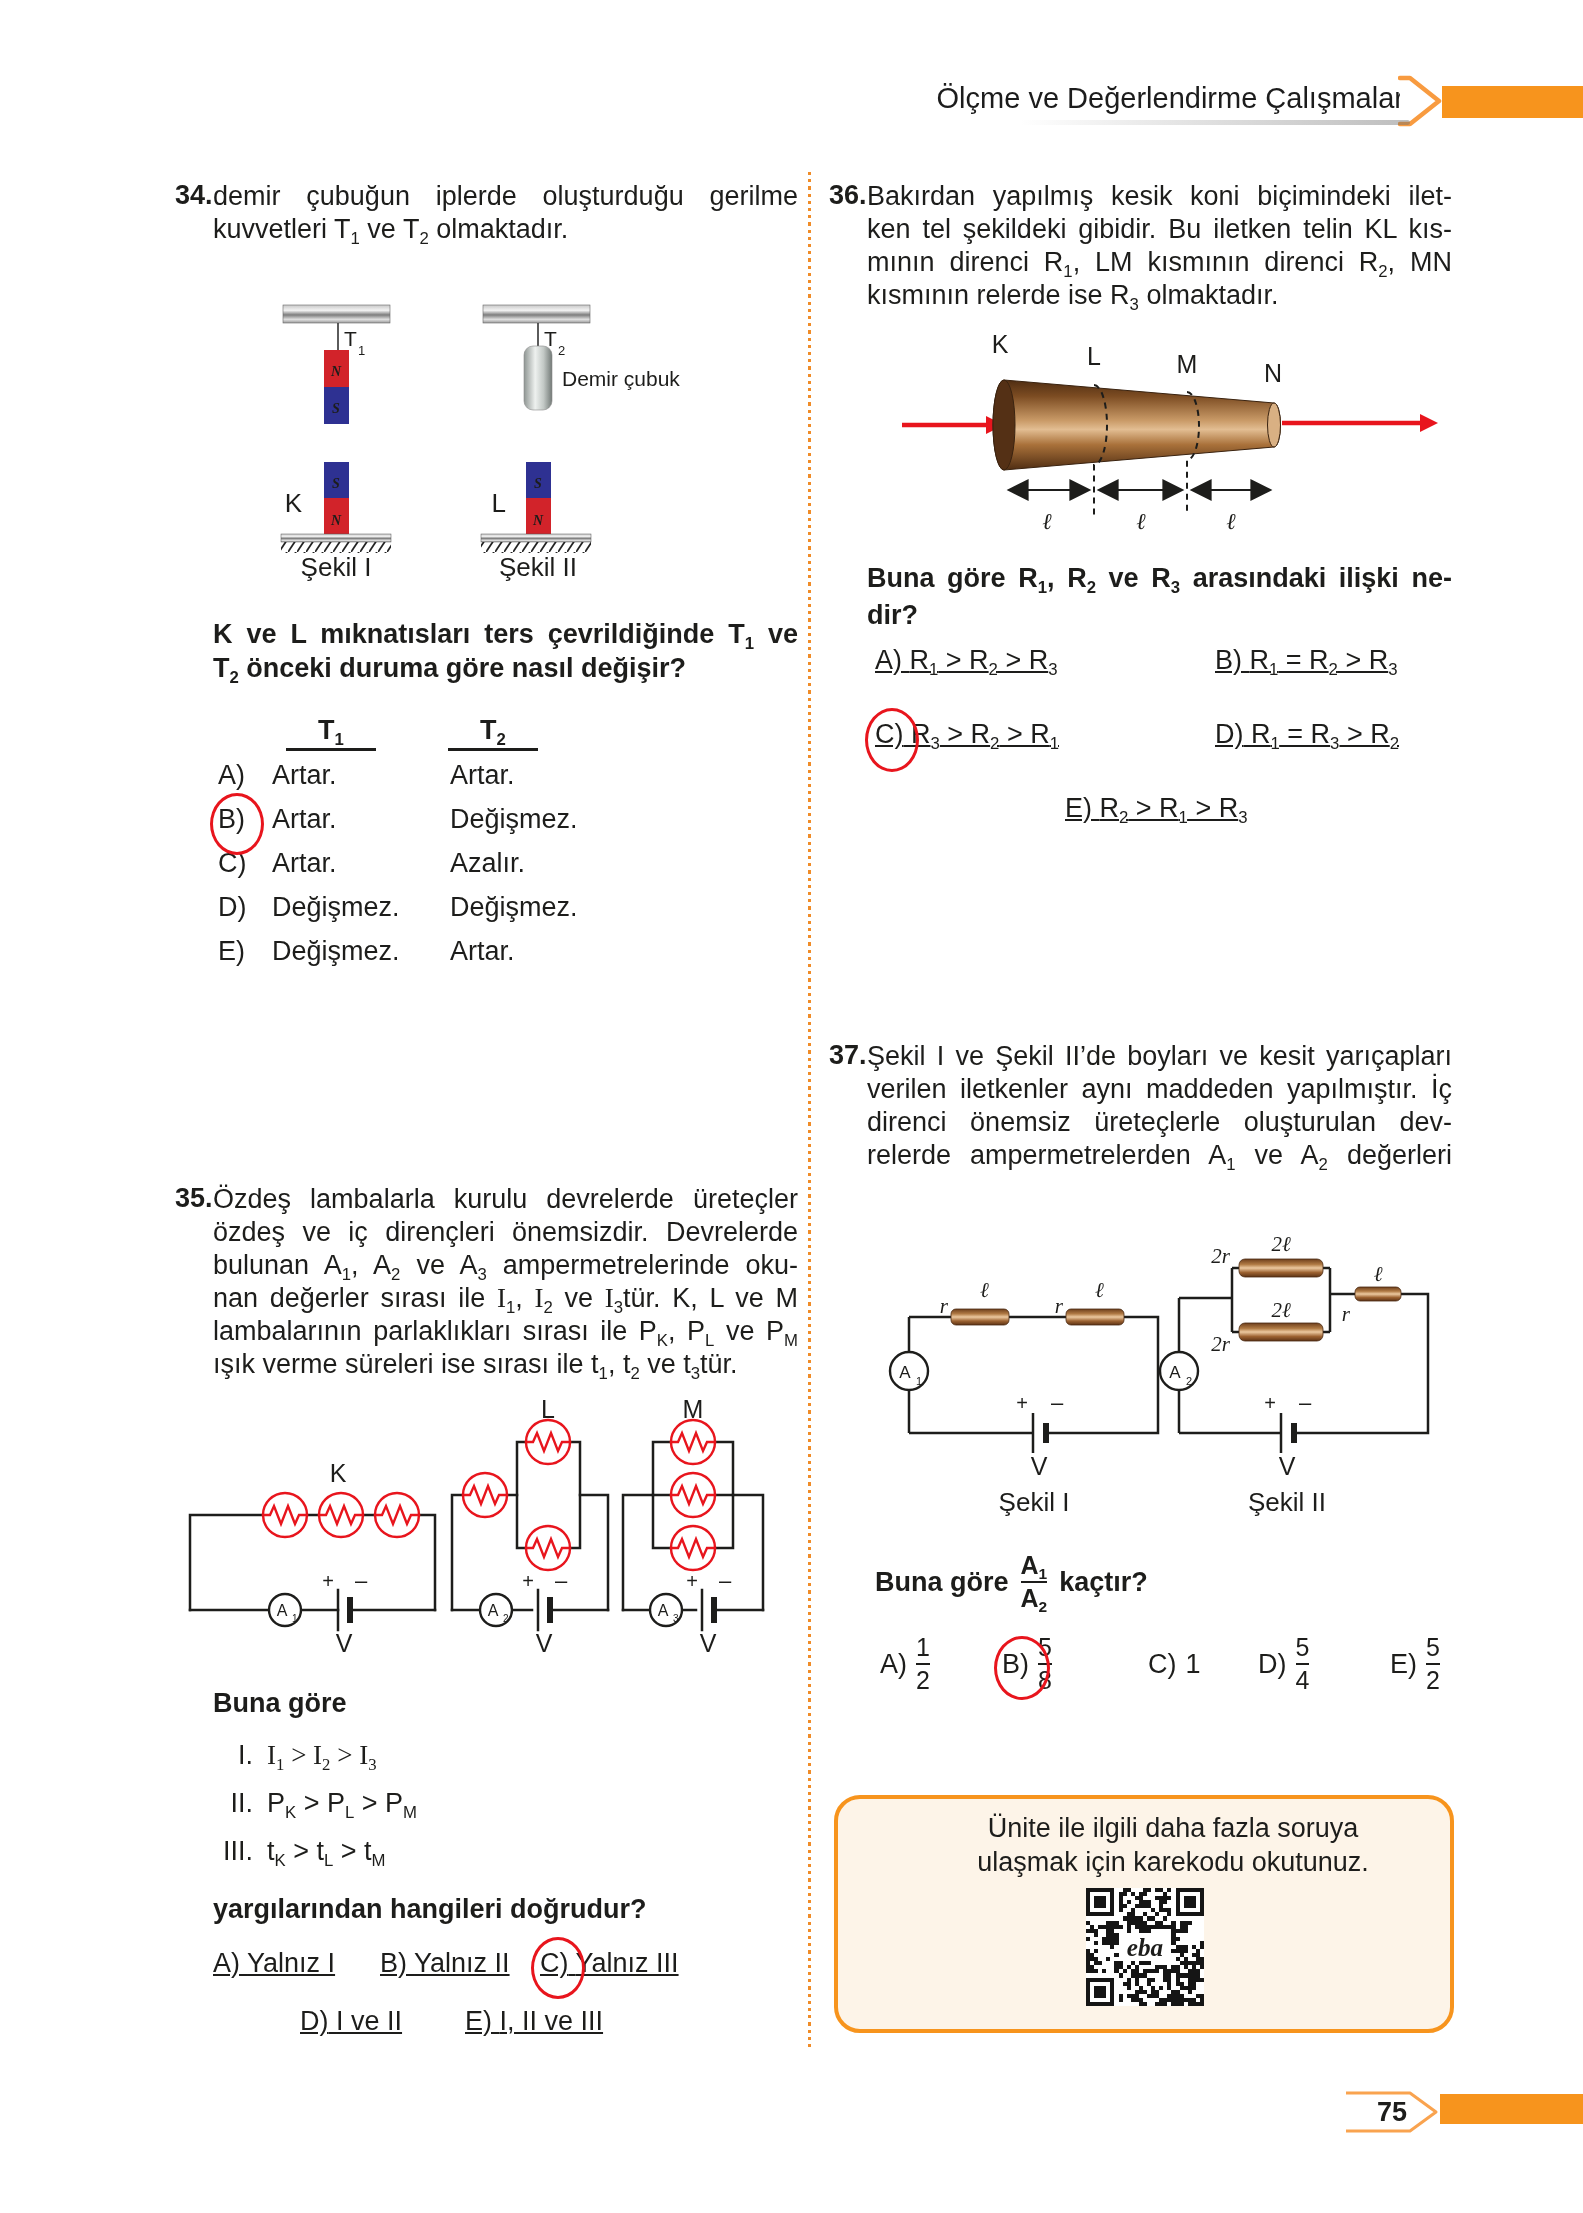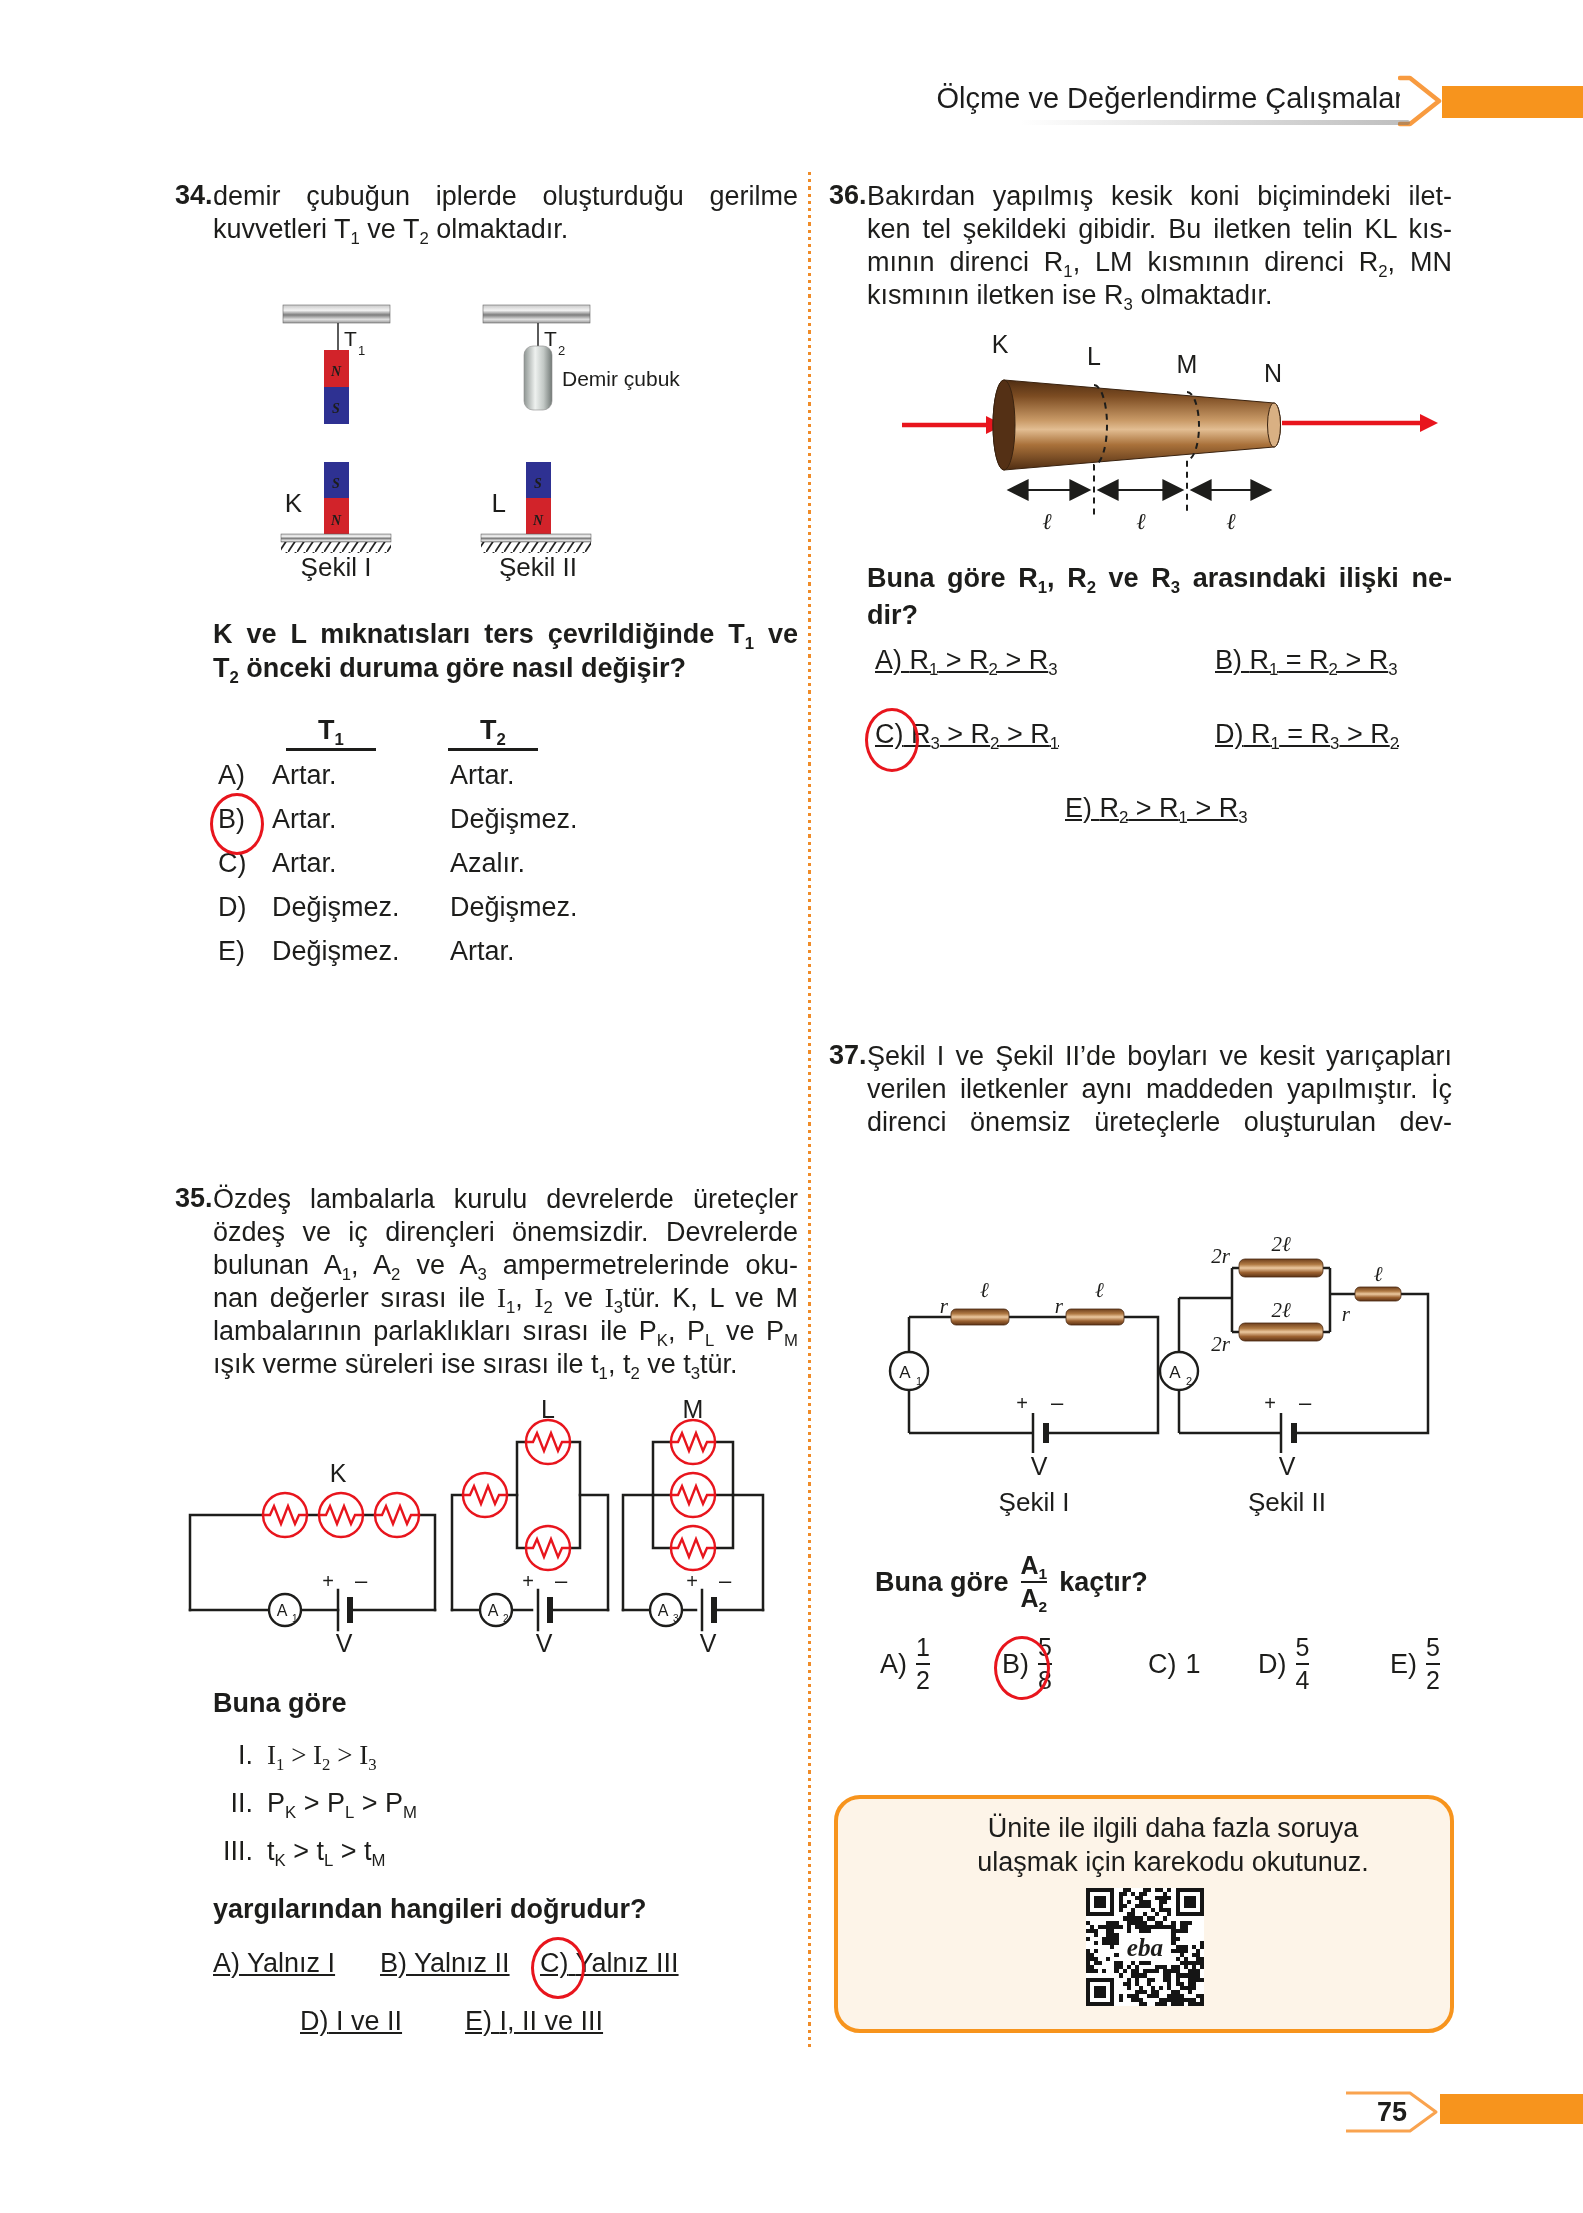--- a/index.html
+++ b/index.html
@@ -280,21 +280,21 @@
   <div class="opt" style="left:540px;top:1948px"><span>C)</span> <span>Yalnız III</span></div>
   <div class="opt" style="left:300px;top:2006px"><span>D)</span> <span>I ve II</span></div>
   <div class="opt" style="left:465px;top:2006px"><span>E)</span> <span>I, II ve III</span></div>
   <div class="ans-circle" style="left:531px;top:1937px;width:48px;height:56px"></div>
 
   <div class="qnum" style="left:829px;top:180px">36.</div>
   <div class="para" style="left:867px;top:180px">
     <div class="ln"><span>Bakırdan yapılmış kesik koni biçimindeki ilet-</span></div>
     <div class="ln"><span>ken tel şekildeki gibidir. Bu iletken telin KL kıs-</span></div>
     <div class="ln"><span>mının direnci R</span><span class="sub">1</span><span>, LM kısmının direnci R</span><span class="sub">2</span><span>, MN</span></div>
-    <div class="ln lnl"><span>kısmının iletken ise R</span><span class="sub">3</span><span> olmaktadır.</span></div>
+    <div class="ln lnl"><span>kısmının relerde ise R</span><span class="sub">3</span><span> olmaktadır.</span></div>
   </div>
 
   <svg class="abs" style="left:880px;top:325px" width="560" height="215" viewBox="0 0 560 215">
     <defs>
       <linearGradient id="coneG" x1="0" y1="0" x2="0" y2="1">
         <stop offset="0" stop-color="#4f2d12"></stop>
           <stop offset="0.18" stop-color="#7c4c22"></stop>
         <stop offset="0.45" stop-color="#c99a67"></stop>
           <stop offset="0.55" stop-color="#e2bd92"></stop>
         <stop offset="0.72" stop-color="#a9713a"></stop>
@@ -349,20 +349,21 @@
   <div class="opt" style="left:875px;top:719px"><span>C)</span> <span><span>R</span><span class="sub">3</span><span> &gt; R</span><span class="sub">2</span><span> &gt; R</span><span class="sub">1</span></span></div>
   <div class="opt" style="left:1215px;top:719px"><span>D)</span> <span><span>R</span><span class="sub">1</span><span> = R</span><span class="sub">3</span><span> &gt; R</span><span class="sub">2</span></span></div>
   <div class="opt" style="left:1065px;top:793px"><span>E)</span> <span><span>R</span><span class="sub">2</span><span> &gt; R</span><span class="sub">1</span><span> &gt; R</span><span class="sub">3</span></span></div>
   <div class="ans-circle" style="left:865px;top:708px;width:48px;height:58px"></div>
 
   <div class="qnum" style="left:829px;top:1040px">37.</div>
   <div class="para" style="left:867px;top:1040px">
     <div class="ln"><span>Şekil I ve Şekil II’de boyları ve kesit yarıçapları</span></div>
     <div class="ln"><span>verilen iletkenler aynı maddeden yapılmıştır. İç</span></div>
     <div class="ln"><span>direnci önemsiz üreteçlerle oluşturulan dev-</span></div>
+    <div class="ln"><span>relerde ampermetrelerden A</span><span class="sub">1</span><span> ve A</span><span class="sub">2</span><span> değerleri</span></div>
   </div>
 
   <svg class="abs" style="left:850px;top:1233px" width="640" height="285" viewBox="0 0 640 285" fill="none">
     <defs>
       <linearGradient id="cop" x1="0" y1="0" x2="0" y2="1">
         <stop offset="0" stop-color="#6e3f1c"></stop>
           <stop offset="0.3" stop-color="#b07a44"></stop>
         <stop offset="0.5" stop-color="#ecc9a0"></stop>
           <stop offset="0.75" stop-color="#9c6231"></stop>
         <stop offset="1" stop-color="#5d3315"></stop>

